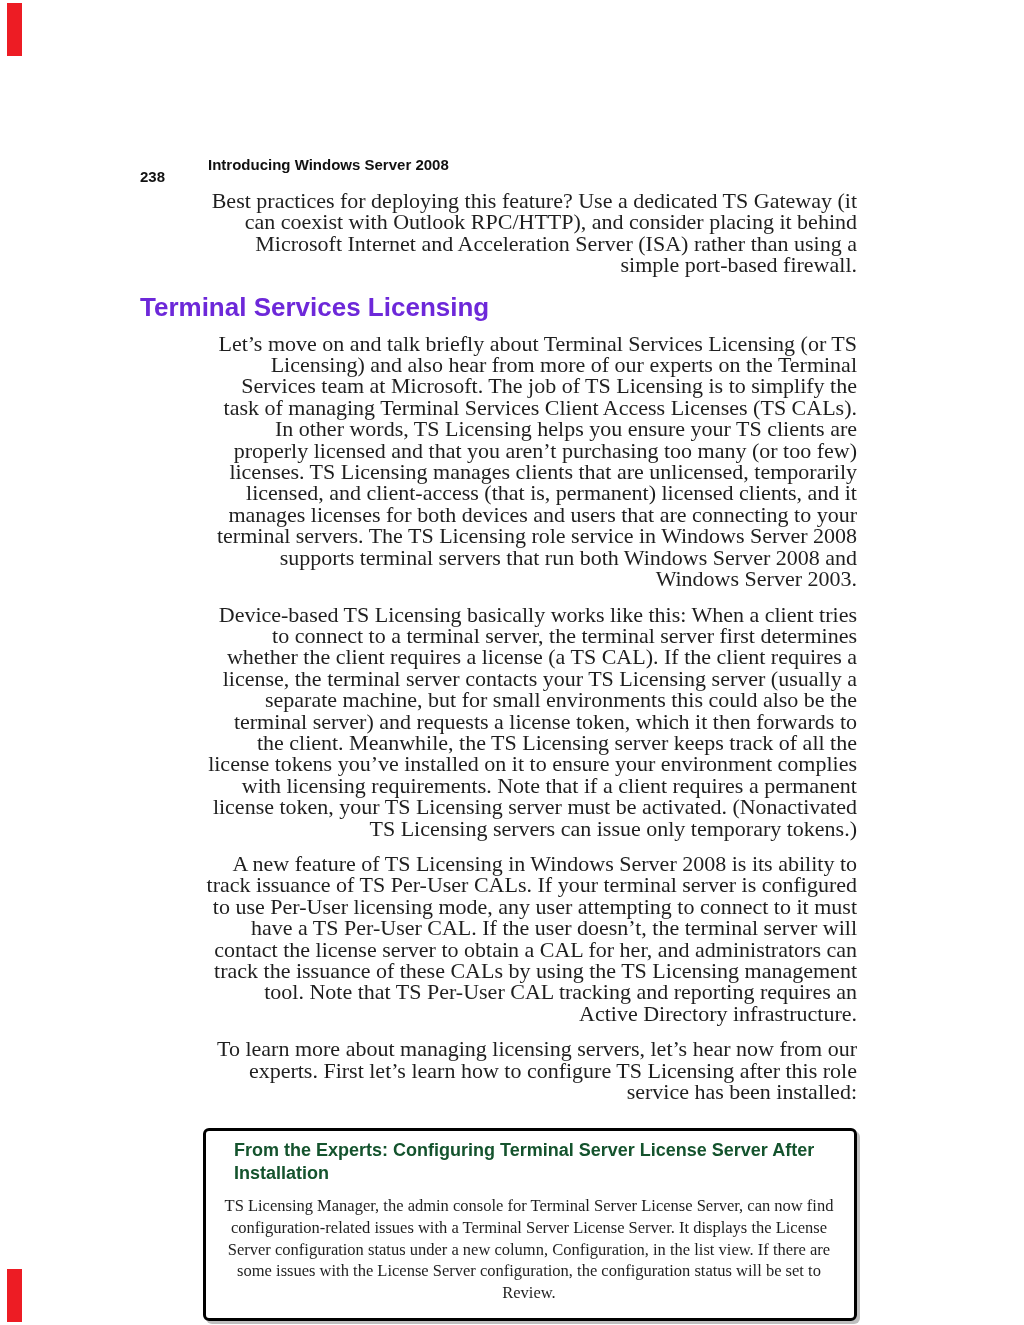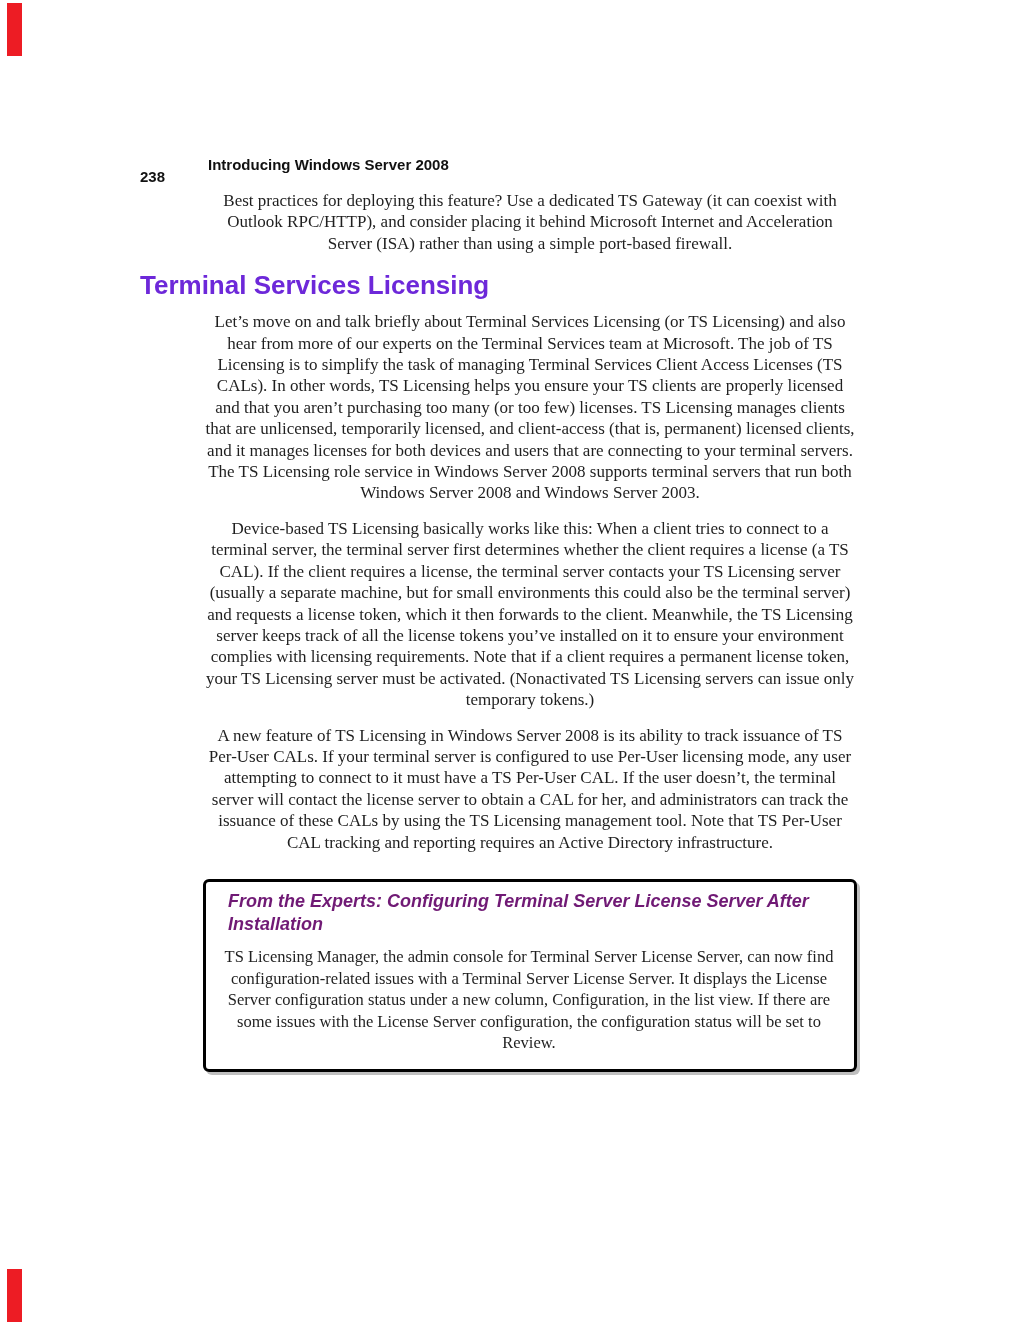--- a/index.html
+++ b/index.html
@@ -36,23 +36,23 @@
   .running-header .runtitle { position: absolute; left: 68px; top: 0; }
 
   .body-col {
     position: absolute;
     top: 190px;
     left: 203px;
     width: 658px;
   }
   .para {
     margin: 0 4px 14px 0;
-    font-size: 17px;
+    font-size: 22px;
     line-height: 21.4px;
-    text-align: center;
+    text-align: right;
   }
   .section-heading {
     font-family: "Liberation Sans", sans-serif;
     font-weight: bold;
     font-size: 26px;
     line-height: 30px;
     color: #6d28d9;
     margin: 16px 0 11px -63px;
   }
   .expert-box {
@@ -61,23 +61,22 @@
     border-radius: 6px;
     box-shadow: 3px 3px 0 rgba(0,0,0,0.25);
     padding: 8px 20px 15px 18px;
     width: 610px;
   }
   .expert-box h2 {
     font-family: "Liberation Sans", sans-serif;
     font-weight: bold;
     font-size: 18px;
     line-height: 23px;
-    color: #701a75;
-    margin: 0 0 10px 4px;
-    font-style: italic;
+    color: #14532d;
+    margin: 0 0 10px 10px;
   }
   .expert-box p {
     margin: 0;
     font-size: 16.5px;
     line-height: 21.6px;
     text-align: center;
   }
 </style>
 </head>
 <body>
@@ -94,20 +93,21 @@
 
   <main class="body-col">
 
     <p class="para">Best practices for deploying this feature? Use a dedicated TS Gateway (it can coexist with Outlook RPC/HTTP), and consider placing it behind Microsoft Internet and Acceleration Server (ISA) rather than using a simple port-based firewall.</p>
 
     <h1 class="section-heading">Terminal Services Licensing</h1>
 
     <p class="para">Let’s move on and talk briefly about Terminal Services Licensing (or TS Licensing) and also hear from more of our experts on the Terminal Services team at Microsoft. The job of TS Licensing is to simplify the task of managing Terminal Services Client Access Licenses (TS CALs). In other words, TS Licensing helps you ensure your TS clients are properly licensed and that you aren’t purchasing too many (or too few) licenses. TS Licensing manages clients that are unlicensed, temporarily licensed, and client-access (that is, permanent) licensed clients, and it manages licenses for both devices and users that are connecting to your terminal servers. The TS Licensing role service in Windows Server 2008 supports terminal servers that run both Windows Server 2008 and Windows Server 2003.</p>
     <p class="para">Device-based TS Licensing basically works like this: When a client tries to connect to a terminal server, the terminal server first determines whether the client requires a license (a TS CAL). If the client requires a license, the terminal server contacts your TS Licensing server (usually a separate machine, but for small environments this could also be the terminal server) and requests a license token, which it then forwards to the client. Meanwhile, the TS Licensing server keeps track of all the license tokens you’ve installed on it to ensure your environment complies with licensing requirements. Note that if a client requires a permanent license token, your TS Licensing server must be activated. (Nonactivated TS Licensing servers can issue only temporary tokens.)</p>
     <p class="para">A new feature of TS Licensing in Windows Server 2008 is its ability to track issuance of TS Per-User CALs. If your terminal server is configured to use Per-User licensing mode, any user attempting to connect to it must have a TS Per-User CAL. If the user doesn’t, the terminal server will contact the license server to obtain a CAL for her, and administrators can track the issuance of these CALs by using the TS Licensing management tool. Note that TS Per-User CAL tracking and reporting requires an Active Directory infrastructure.</p>
+    <p class="para">To learn more about managing licensing servers, let’s hear now from our experts. First let’s learn how to configure TS Licensing after this role service has been installed:</p>
 
     <section class="expert-box">
       <h2>From the Experts: Configuring Terminal Server License Server After Installation</h2>
       <p>TS Licensing Manager, the admin console for Terminal Server License Server, can now find configuration-related issues with a Terminal Server License Server. It displays the License Server configuration status under a new column, Configuration, in the list view. If there are some issues with the License Server configuration, the configuration status will be set to Review.</p>
     </section>
 
   </main>
 
 </div>
 

